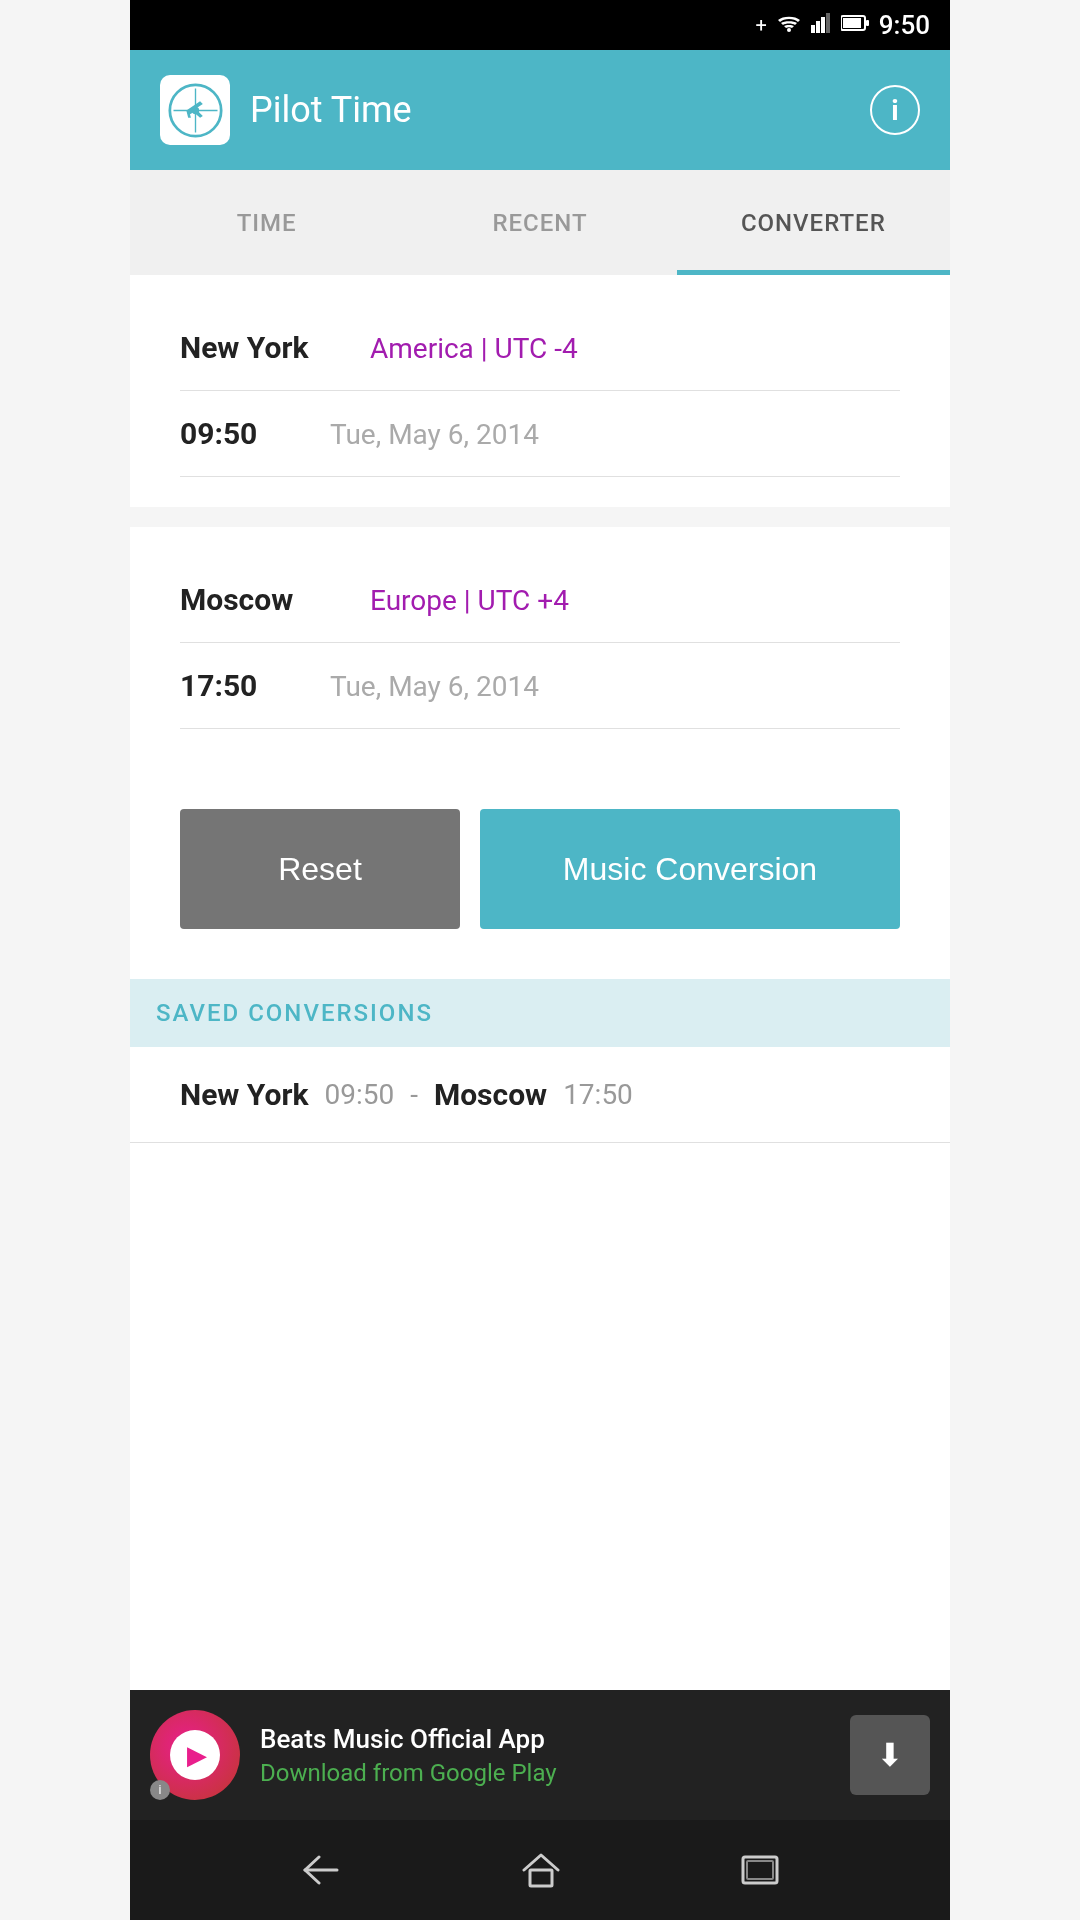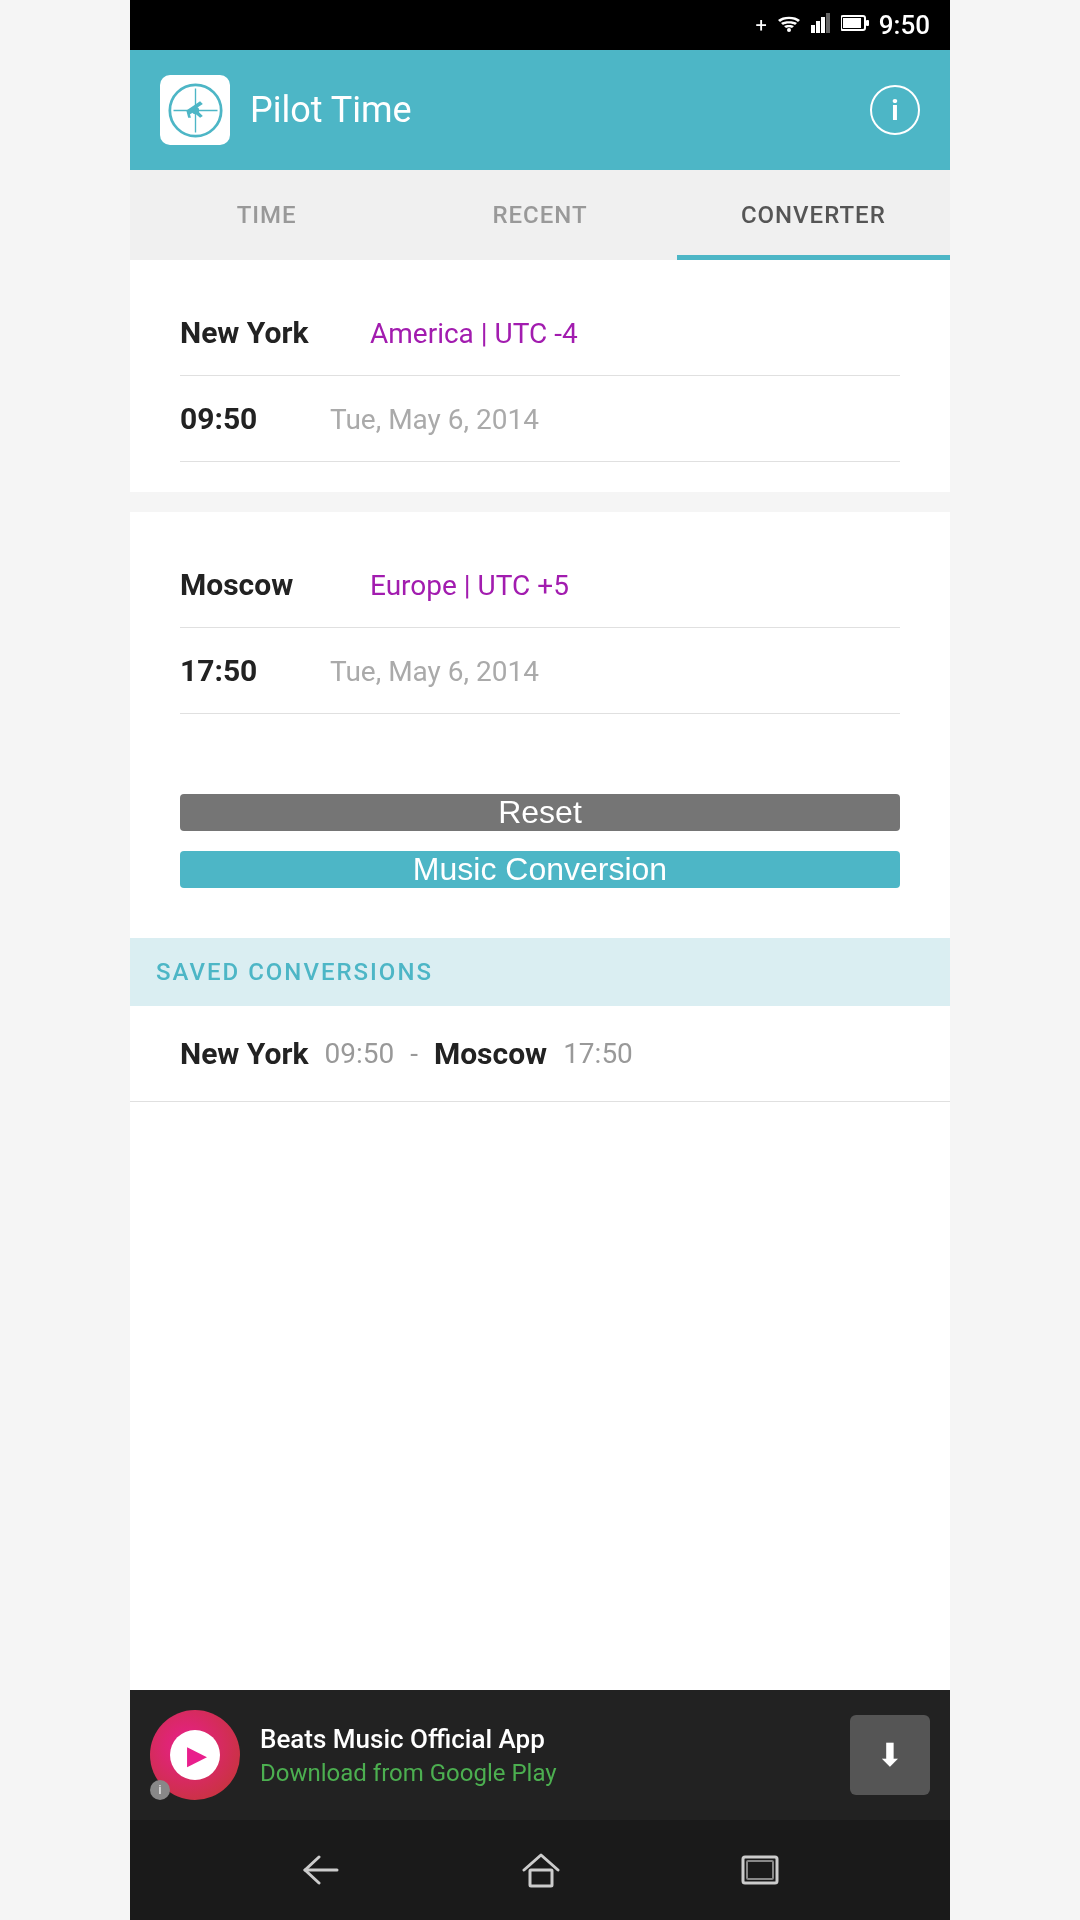--- a/index.html
+++ b/index.html
@@ -80,21 +80,21 @@
       color: #fff;
       font-size: 28px;
       font-weight: bold;
       cursor: pointer;
     }
 
     
     .tab-bar {
       background: #f0f0f0;
       display: flex;
-      height: 90px;
+      height: 105px;
     }
     .tab {
       flex: 1;
       display: flex;
       align-items: center;
       justify-content: center;
       font-size: 24px;
       font-weight: 500;
       color: #999;
       cursor: pointer;
@@ -158,21 +158,20 @@
     .section-divider {
       height: 20px;
       background: #f5f5f5;
     }
 
     
     .button-row {
       display: flex;
       gap: 20px;
       padding: 50px 50px 50px;
-      flex-direction: column;
     }
     .btn-reset {
       flex: 1;
       height: 120px;
       background: #757575;
       color: #fff;
       font-size: 32px;
       font-weight: 400;
       border: none;
       border-radius: 4px;
@@ -405,21 +404,21 @@
       <span class="conv-time">09:50</span>
       <span class="conv-date">Tue, May 6, 2014</span>
     </div>
   </div>
 
   <div class="section-divider"></div>
 
   <div class="conversion-section">
     <div class="conv-row">
       <span class="conv-city">Moscow</span>
-      <span class="conv-region">Europe | UTC +5</span>
+      <span class="conv-region">Europe | UTC +4</span>
     </div>
     <div class="conv-row">
       <span class="conv-time">17:50</span>
       <span class="conv-date">Tue, May 6, 2014</span>
     </div>
   </div>
 
   <div class="button-row">
     <button class="btn-reset">Reset</button>
     <button class="btn-save">Music Conversion</button>

